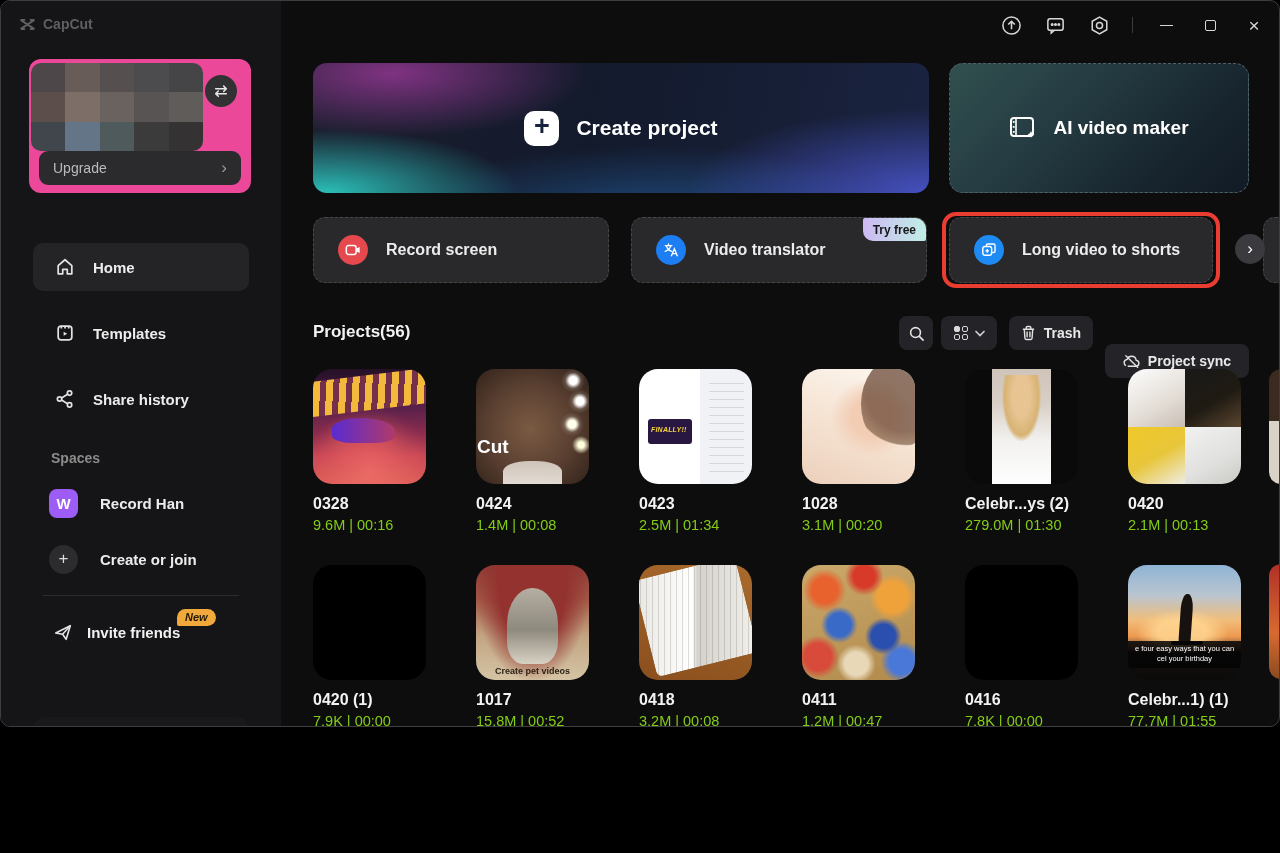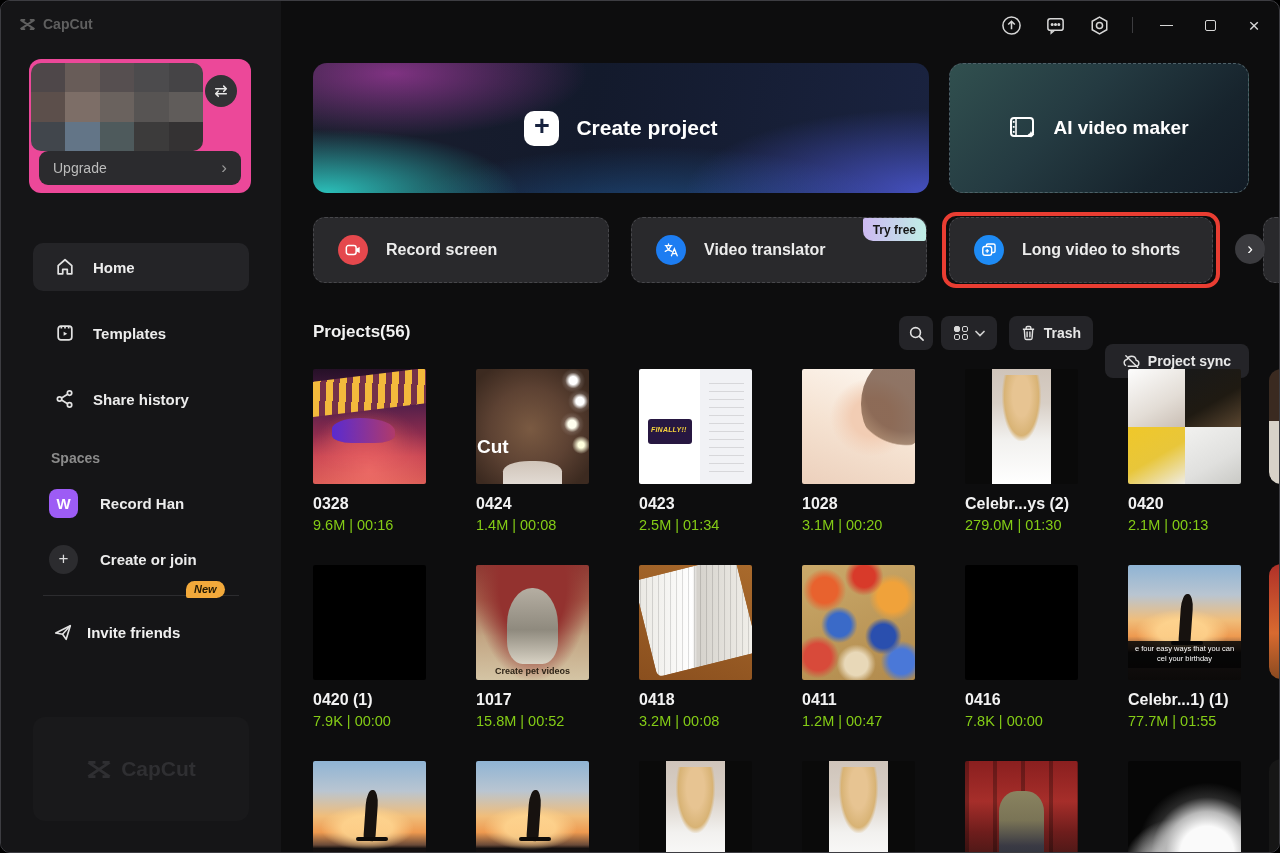--- a/index.html
+++ b/index.html
@@ -1,18 +1,18 @@
 <!DOCTYPE html>
 <html><head>
 <meta charset="utf-8">
 <style>
   * { margin:0; padding:0; box-sizing:border-box; }
   html,body { background:#000; font-family:"Liberation Sans", sans-serif; }
   .window {
-    position:relative; width:1280px; height:853px; overflow:hidden;
+    position:relative; width:1280px; height:727px; overflow:hidden;
     background:#0d0d0e; border:1px solid #3d3d42; border-radius:10px;
   }
   [data-interactable="true"] { cursor:pointer; }
 
   
   .titlebar { position:absolute; top:0; left:0; right:0; height:48px; z-index:30; }
   .app-logo { position:absolute; left:18px; top:15px; display:flex; align-items:center; gap:7px; color:#5f5f5f; font-size:14px; font-weight:700; }
   .tb-actions { position:absolute; right:14px; top:10px; height:28px; display:flex; align-items:center; gap:22px; }
   .tb-icon { width:22px; height:22px; display:flex; align-items:center; justify-content:center; color:#d6d6d6; }
   .tb-divider { width:1px; height:16px; background:#3c3c3f; }
@@ -39,21 +39,21 @@
   .nav-icon { width:20px; height:20px; display:flex; align-items:center; justify-content:center; color:#e2e2e2; }
 
   .spaces-label { position:absolute; left:50px; top:449px; color:#8b8b8b; font-size:14px; font-weight:700; }
   .space-row { position:absolute; left:32px; width:216px; height:44px; display:flex; align-items:center; gap:22px; padding-left:16px; color:#ececec; font-size:15px; font-weight:700; }
   .row-member { top:480px; }
   .row-create { top:536px; }
   .avatar { width:29px; height:29px; border-radius:8px; background:#9d5cf5; color:#fff; display:flex; align-items:center; justify-content:center; font-size:15px; font-weight:700; }
   .plus-circle { width:29px; height:29px; border-radius:50%; background:#2c2c2f; color:#dcdcdc; display:flex; align-items:center; justify-content:center; font-size:17px; font-weight:400; }
   .sidebar-divider { position:absolute; left:42px; top:594px; width:196px; height:1px; background:#2c2c2f; }
   .invite-row { position:absolute; left:32px; top:608px; width:216px; height:46px; display:flex; align-items:center; gap:14px; padding-left:20px; color:#f0f0f0; font-size:15px; font-weight:700; }
-  .new-badge { position:absolute; left:176px; top:580px; background:#f2a93b; color:#241a05; font-size:11px; font-weight:700; font-style:italic; padding:2px 8px 3px; border-radius:9px 9px 9px 2px;margin-left:9px; }
+  .new-badge { position:absolute; left:176px; top:608px; background:#f2a93b; color:#241a05; font-size:11px; font-weight:700; font-style:italic; padding:2px 8px 3px; border-radius:9px 9px 9px 2px; }
   .watermark-card { position:absolute; left:32px; top:716px; width:216px; height:104px; background:#19191b; border-radius:12px; display:flex; align-items:center; justify-content:center; gap:9px; color:#2f2f32; font-size:21px; font-weight:700; }
 
   
   .hero-create { position:absolute; left:312px; top:62px; width:616px; height:130px; border-radius:14px;
     background:
       radial-gradient(ellipse 45% 70% at 13% 8%, rgba(196,64,186,.6), transparent 70%),
       radial-gradient(ellipse 45% 70% at 2% 100%, rgba(46,219,209,.85), transparent 70%),
       radial-gradient(ellipse 55% 90% at 100% 100%, rgba(84,96,235,.75), transparent 72%),
       radial-gradient(ellipse 60% 80% at 55% 120%, rgba(40,120,200,.5), transparent 70%),
       linear-gradient(100deg,#1b1f2e,#131a2c 45%,#1a2340);
@@ -85,21 +85,21 @@
   .btn-view { left:940px; width:56px; gap:7px; }
   .btn-trash { left:1008px; width:84px; }
   .btn-sync { left:1104px; width:144px;margin-top:28px; }
   .grid-glyph { width:14px; height:14px; display:grid; grid-template-columns:1fr 1fr; grid-template-rows:1fr 1fr; gap:2px; }
   .grid-glyph i { border:1.4px solid #d9d9d9; border-radius:2px; }
   .grid-glyph i.fill { background:#d9d9d9; }
 
   
   .pgrid { position:absolute; left:312px; top:368px; display:grid; grid-template-columns:repeat(6,113px); column-gap:50px; row-gap:30px; }
   .pcard { width:113px; }
-  .thumb { position:relative; width:113px; height:115px; border-radius:2px; overflow:hidden; background:#1a1a1a; }
+  .thumb { position:relative; width:113px; height:115px; border-radius:19px; overflow:hidden; background:#1a1a1a; }
   .pname { margin-top:9px; color:#f2f2f2; font-size:16px; font-weight:700; line-height:21px; white-space:nowrap; }
   .pstats { margin-top:2px; color:#84cc16; font-size:14.5px; line-height:19px; white-space:nowrap; }
 
   .thumb::before, .thumb::after { content:""; position:absolute; }
 
   [data-thumb="racing"] { background:
     radial-gradient(circle at 50% 88%, rgba(255,125,115,.55), transparent 55%),
     linear-gradient(180deg,#251027 0%,#55204a 32%,#8c2c4e 56%,#c84553 76%,#d95b55 100%); }
   [data-thumb="racing"]::before { left:-10%; top:5%; width:120%; height:30%;
     background:repeating-linear-gradient(100deg,#f3b93c 0 7px,#74304a 7px 13px);

